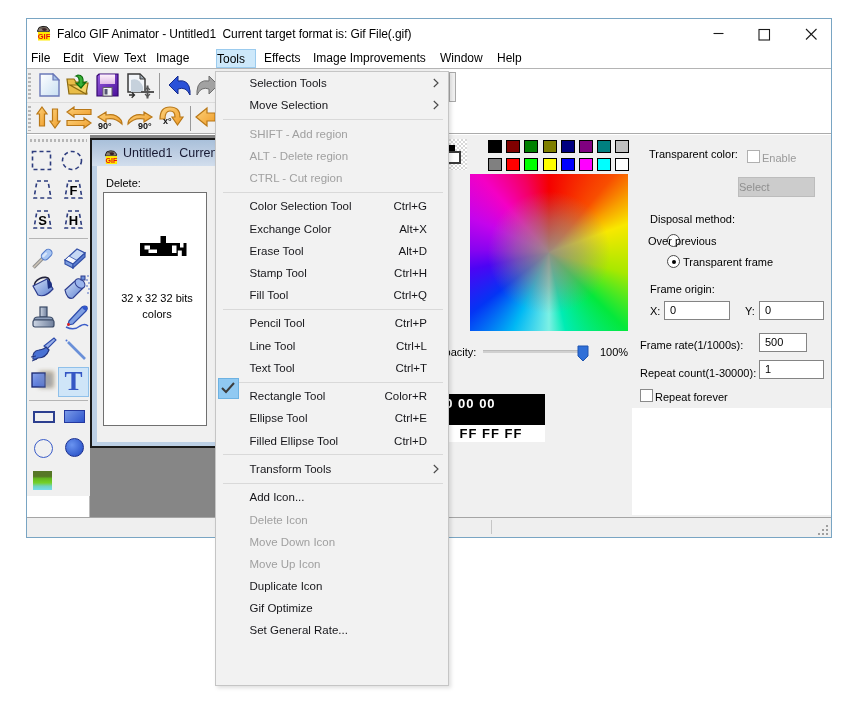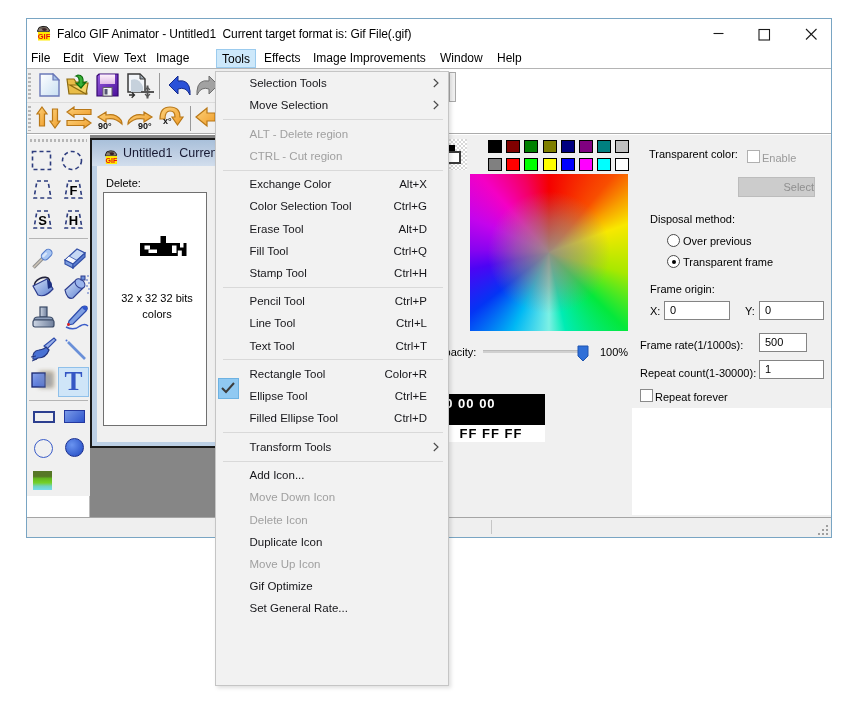--- a/index.html
+++ b/index.html
@@ -1,20 +1,20 @@
 <!DOCTYPE html>
 <html><head>
 <meta charset="utf-8">
 <style>
 * { margin:0; padding:0; box-sizing:border-box; }
 html,body { width:864px; height:713px; background:#ffffff; font-family:"Liberation Sans",sans-serif; font-size:12px; color:#000; overflow:hidden; }
 .abs { position:absolute; }
 #win { left:26px; top:18px; width:806px; height:520px; border:1px solid #79a5c3; background:#fff; }
 .mbitem { top:50px; height:17px; line-height:17px; font-size:12px; }
-#toolsbox { left:216px; top:48.5px; width:40px; height:19.5px; background:#cde8fa; border:1px solid #9bcbee; text-align:center; line-height:18px; }
+#toolsbox { left:216px; top:48.5px; width:40px; height:19.5px; background:#cde8fa; border:1px solid #9bcbee; line-height:18px; }
 #mbline { left:27px; top:68px; width:804px; height:1px; background:#b4b4b4; }
 #tbar { left:27px; top:69px; width:804px; height:65px; background:#f0f0f0; border-bottom:1px solid #ababab; }
 #tbwhite { left:440px; top:69px; width:391px; height:65px; background:#fff; border-bottom:1px solid #ababab; }
 #tbcombo { left:449px; top:72px; width:7px; height:30px; background:#f0f0f0; border:1px solid #a9a9a9; }
 .grip-v { width:3px; background-image:repeating-linear-gradient(180deg,#b6b6b6 0 2px,transparent 2px 4px); }
 #rowsep { left:27px; top:101.5px; width:188px; height:1px; background:#dcdcdc; }
 #wspace { left:90px; top:135px; width:347px; height:382px; background:#868686; }
 #palette { left:27px; top:135px; width:63px; height:361px; background:#f0f0f0; }
 #palwhite { left:27px; top:496px; width:63px; height:21px; background:#fff; border-right:1px solid #bbb; }
 .grip-h { height:3px; background-image:repeating-linear-gradient(90deg,#b6b6b6 0 2px,transparent 2px 4px); }
@@ -36,21 +36,21 @@
  background: radial-gradient(circle at 50% 50%, rgba(152,142,132,0.97) 0%, rgba(152,142,132,0.5) 30%, rgba(152,142,132,0) 55%),
  conic-gradient(from 0deg at 50% 50%, #f50000 0deg, #f84e00 40deg, #f8a000 55deg, #f8e800 70deg, #a8e800 105deg, #04e83c 135deg, #00ecb4 168deg, #7cf0e4 180deg, #00b8f4 205deg, #0434f4 232deg, #4c04f4 258deg, #8804f0 272deg, #c404ec 294deg, #f400c4 318deg, #f40060 342deg, #f50000 360deg); }
 #oplab { left:436px; top:346px; }
 #optrack { left:483px; top:350px; width:105px; height:3px; background:#d0d0d0; border-top:1px solid #bbb; }
 #oppct { left:600px; top:346px; }
 #blackbox { left:437px; top:394px; width:108px; height:35px; background:#000; color:#fff; font-weight:bold; font-size:13px; line-height:19px; letter-spacing:1px; }
 #whitebox { left:437px; top:425px; width:108px; height:17px; background:#fff; color:#000; font-weight:bold; font-size:13px; text-align:center; line-height:17px; letter-spacing:1px; }
 #whiterect { left:632px; top:408px; width:199px; height:107px; background:#fff; }
 .inp { background:#fff; border:1px solid #848484; font-size:11px; padding-left:5px; line-height:17px; }
 .cb { width:13px; height:13px; background:#fff; border:1px solid #8a8a8a; }
-#selectbtn { left:738px; top:177px; width:77px; height:20px; background:#cccccc; border:1px solid #bcbcbc; color:#8f8f8f; text-align:right; line-height:18px; font-size:11px; }
+#selectbtn { left:738px; top:177px; width:77px; height:20px; background:#cccccc; border:1px solid #bcbcbc; color:#8f8f8f; text-align:left; line-height:18px; font-size:11px; }
 .radio { width:13px; height:13px; border:1px solid #4a4a4a; border-radius:50%; background:#fff; }
 #sbar { left:27px; top:517px; width:804px; height:20px; background:#efefef; border-top:1px solid #a5a5a5; }
 #sdiv { left:491px; top:520px; width:1px; height:14px; background:#c6c6c6; }
 #menu { left:215px; top:71px; width:234px; height:615px; background:#f2f2f2; border:1px solid #c5c5c5; box-shadow:2px 2px 4px rgba(0,0,0,0.13); z-index:50; }
 .mi { position:relative; height:22.2px; line-height:22.2px; padding-left:33.5px; font-size:11.5px; color:#16161a; }
 .mi .acc { position:absolute; right:21px; top:0; }
 .mi.dis { color:#a0a0a0; }
 .msep { height:1px; margin:2.6px 5px 2.6px 7px; background:#d9d9d9; }
 .arrow { position:absolute; right:9px; top:6px; }
 #checksq { left:217.5px; top:378px; width:21px; height:21px; background:#90c9f2; border:1px solid #6db2e2; z-index:60; }
@@ -367,21 +367,21 @@
 <div class="abs" id="blackbox">00 00 00</div>
 <div class="abs" id="whitebox">FF FF FF</div>
 <div class="abs" id="whiterect"></div>
 
 <div class="abs p11" style="left:649px;top:148px">Transparent color:</div>
 <div class="abs cb" style="left:747px;top:150px;border-color:#b0b0b0"></div>
 <div class="abs p11" style="left:762px;top:152px;color:#9a9a9a">Enable</div>
 <div class="abs" id="selectbtn">Select</div>
 <div class="abs p11" style="left:650px;top:213px">Disposal method:</div>
 <div class="abs radio" style="left:667px;top:234px"></div>
-<div class="abs p11" style="left:683px;top:235px">Over previous</div>
+<div class="abs p11" style="left:648px;top:235px">Over previous</div>
 <div class="abs radio" style="left:667px;top:255px"></div>
 <div class="abs" style="left:671.5px;top:259.5px;width:4.5px;height:4.5px;border-radius:50%;background:#000"></div>
 <div class="abs p11" style="left:683px;top:256px">Transparent frame</div>
 <div class="abs p11" style="left:650px;top:283px">Frame origin:</div>
 <div class="abs p11" style="left:650px;top:305px">X:</div>
 <div class="abs inp" style="left:664px;top:301px;width:66px;height:19px">0</div>
 <div class="abs p11" style="left:745px;top:305px">Y:</div>
 <div class="abs inp" style="left:759px;top:301px;width:65px;height:19px">0</div>
 <div class="abs p11" style="left:640px;top:339px">Frame rate(1/1000s):</div>
 <div class="abs inp" style="left:759px;top:333px;width:48px;height:19px">500</div>
@@ -404,45 +404,46 @@
 </svg>
 
 <div class="abs" id="menu">
     <div class="mi">Selection Tools<svg class="arrow" width="6" height="10" viewBox="0 0 6 10">
         <polyline points="0.8,1 5,5 0.8,9" fill="none" stroke="#4a4a4a" stroke-width="1.15"></polyline>
       </svg></div>
     <div class="mi">Move Selection<svg class="arrow" width="6" height="10" viewBox="0 0 6 10">
         <polyline points="0.8,1 5,5 0.8,9" fill="none" stroke="#4a4a4a" stroke-width="1.15"></polyline>
       </svg></div>
     <div class="msep"></div>
+    <div class="mi dis">SHIFT - Add region</div>
     <div class="mi dis">ALT - Delete region</div>
     <div class="mi dis">CTRL - Cut region</div>
     <div class="msep"></div>
+    <div class="mi">Color Selection Tool<span class="acc">Ctrl+G</span></div>
     <div class="mi">Exchange Color<span class="acc">Alt+X</span></div>
-    <div class="mi">Color Selection Tool<span class="acc">Ctrl+G</span></div>
     <div class="mi">Erase Tool<span class="acc">Alt+D</span></div>
+    <div class="mi">Stamp Tool<span class="acc">Ctrl+H</span></div>
     <div class="mi">Fill Tool<span class="acc">Ctrl+Q</span></div>
-    <div class="mi">Stamp Tool<span class="acc">Ctrl+H</span></div>
     <div class="msep"></div>
     <div class="mi">Pencil Tool<span class="acc">Ctrl+P</span></div>
     <div class="mi">Line Tool<span class="acc">Ctrl+L</span></div>
     <div class="mi">Text Tool<span class="acc">Ctrl+T</span></div>
     <div class="msep"></div>
     <div class="mi">Rectangle Tool<span class="acc">Color+R</span></div>
     <div class="mi">Ellipse Tool<span class="acc">Ctrl+E</span></div>
     <div class="mi">Filled Ellipse Tool<span class="acc">Ctrl+D</span></div>
     <div class="msep"></div>
     <div class="mi">Transform Tools<svg class="arrow" width="6" height="10" viewBox="0 0 6 10">
         <polyline points="0.8,1 5,5 0.8,9" fill="none" stroke="#4a4a4a" stroke-width="1.15"></polyline>
       </svg></div>
     <div class="msep"></div>
     <div class="mi">Add Icon...</div>
+    <div class="mi dis">Delete Icon</div>
     <div class="mi dis">Move Down Icon</div>
-    <div class="mi dis">Delete Icon</div>
+    <div class="mi dis">Move Up Icon</div>
     <div class="mi">Duplicate Icon</div>
-    <div class="mi dis">Move Up Icon</div>
     <div class="mi">Gif Optimize</div>
     <div class="mi">Set General Rate...</div>
   </div>
 <div class="abs" id="checksq"></div>
 <svg class="abs" style="left:220px;top:381px;z-index:70" width="16" height="14" viewBox="0 0 16 14">
  <polyline points="2,7 6,11 14,2" fill="none" stroke="#3c3c3c" stroke-width="2"></polyline>
 </svg>
 
 </body></html>

